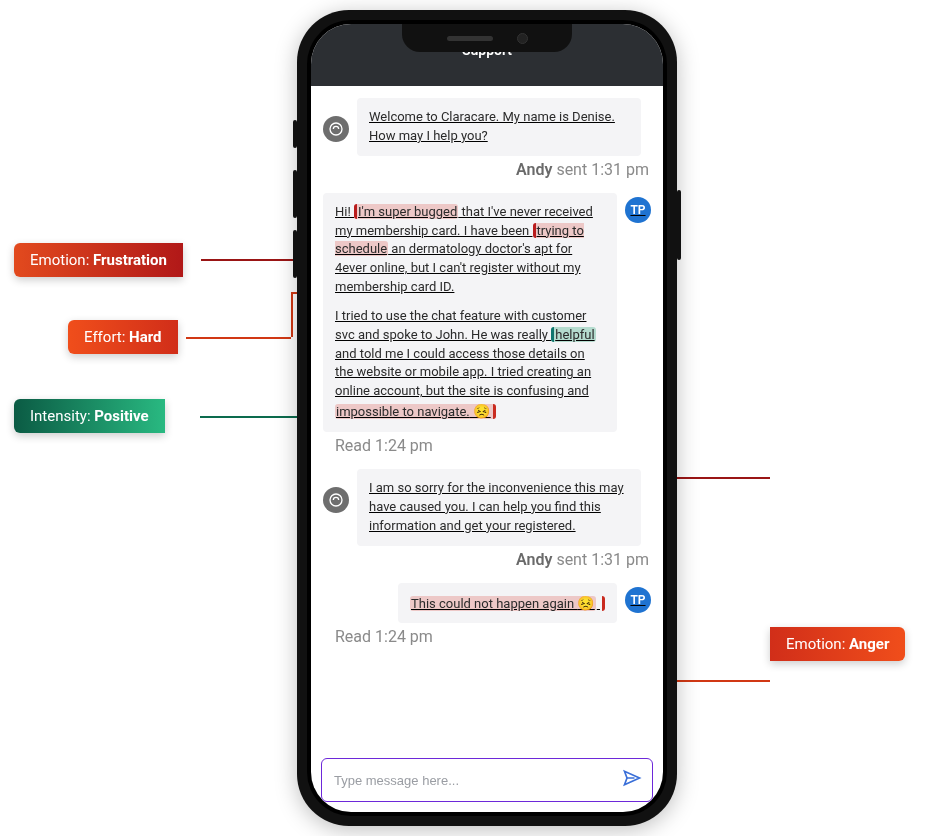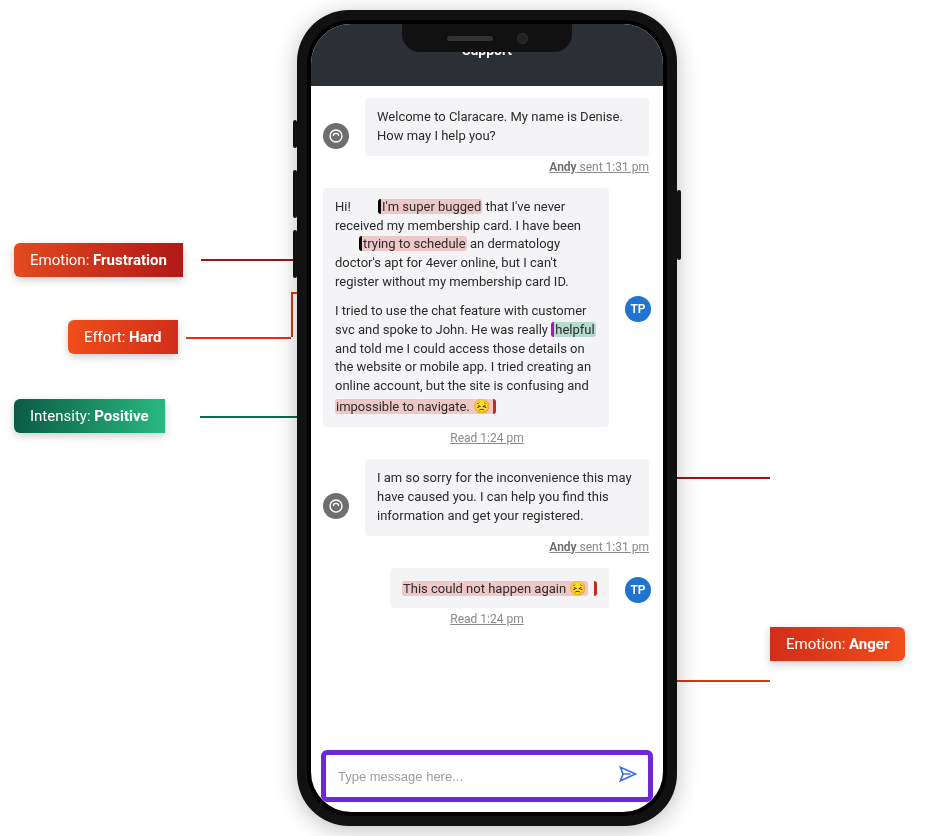--- a/index.html
+++ b/index.html
@@ -90,21 +90,21 @@
   .chat {
     flex: 1;
     overflow: hidden;
     background: #fff;
     padding: 12px 12px 6px 12px;
     box-sizing: border-box;
     display: flex;
     flex-direction: column;
   }
 
-  .row { display: flex; align-items: center; gap: 16px; }
+  .row { display: flex; align-items: flex-start; gap: 8px; text-decoration: underline; }
   .row.left { justify-content: flex-start; }
   .row.right { justify-content: flex-end; }
 
   .avatar {
     width: 26px; height: 26px; border-radius: 50%;
     background: #6e6e6e;
     display:flex; align-items:center; justify-content:center;
     flex-shrink: 0;
     margin-top: 18px;
   }
@@ -124,40 +124,39 @@
     padding: 10px 12px;
     font-size: 13px;
     line-height: 1.45;
     color: #2b2b2b;
     max-width: 260px;
   }
   .bubble p { margin: 0 0 10px 0; }
   .bubble p:last-child { margin-bottom: 0; }
 
   .meta {
-    font-size: 12px;
+    font-size: 16px;
     color: #8a8a8a;
     margin: 4px 2px 14px 2px;
-    text-decoration: underline;
   }
   .meta-right { text-align: right; }
-  .meta-left { text-align: center; margin-left: 2px; }
+  .meta-left { text-align: left; margin-left: 12px; }
   .meta strong { color: #6a6a6a; font-weight: 600; }
 
   .hl { border-radius: 3px; padding: 0 1px; }
   .hl-red { background: rgba(212, 46, 33, 0.22); }
-  .hl-red-bar { border-left: 3px solid #000000; margin-left: 24px; }
+  .hl-red-bar { border-left: 3px solid #b91c1c; }
   .hl-green { background: rgba(16, 156, 104, 0.28); }
-  .hl-green-bar { border-left: 3px solid #a21caf; }
+  .hl-green-bar { border-left: 3px solid #0f766e; }
   .hl-red-right { border-right: 3px solid #c92a1f; padding-right:2px; }
   .emoji { font-size: 14px; }
 
   .composer {
     margin: 10px;
-    border: 5px solid #6d28d9;
+    border: 1px solid #6d28d9;
     border-radius: 6px;
     height: 42px;
     display: flex;
     align-items: center;
     padding: 0 10px;
     gap: 8px;
   }
   .composer input {
     flex: 1;
     border: none;

